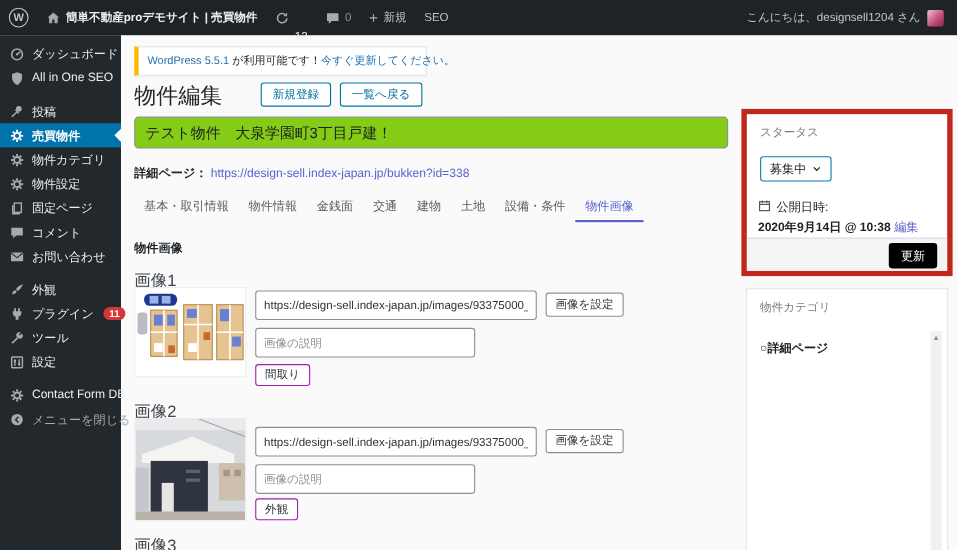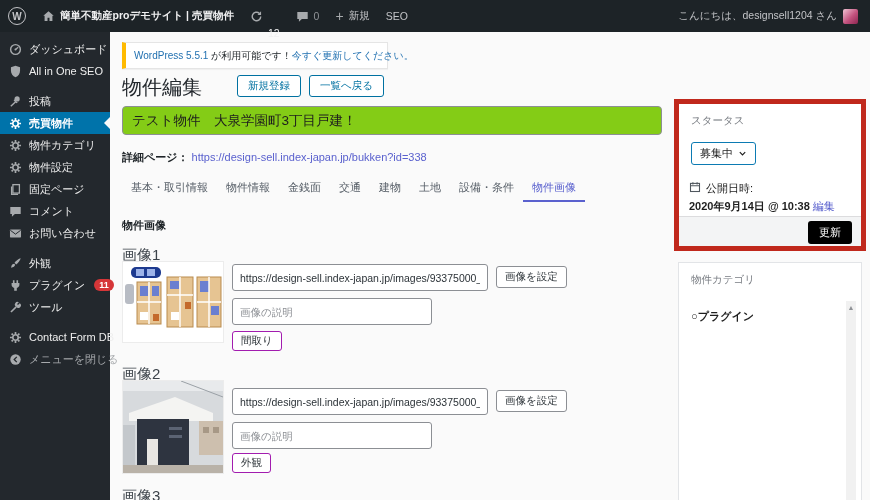--- a/index.html
+++ b/index.html
@@ -222,20 +222,31 @@
       </svg>
     <span>プラグイン</span>
     <span class="badge">11</span>
   </div>
   <div class="menu-item">
     <svg viewBox="0 0 20 20">
         <path d="M3 17l8-8" stroke="currentColor" stroke-width="2.4" fill="none"></path>
         <path d="M11 9a4 4 0 105.6-5.6l-2.8 2.8-1.4-1.4 2.8-2.8A4 4 0 0011 9z" fill="currentColor"></path>
       </svg>
     <span>ツール</span>
+  </div>
+  <div class="menu-item">
+    <svg viewBox="0 0 20 20">
+        <g fill="none" stroke="currentColor" stroke-width="2">
+          <rect x="2.5" y="2.5" width="15" height="15" rx="1"></rect>
+          <path d="M7 5.5v9M13 5.5v9"></path>
+        </g>
+        <circle cx="7" cy="8" r="1.8" fill="currentColor"></circle>
+        <circle cx="13" cy="12" r="1.8" fill="currentColor"></circle>
+      </svg>
+    <span>設定</span>
   </div>
   <div class="menu-sep"></div>
   <div class="menu-item">
     <svg viewBox="0 0 20 20">
         <g stroke="currentColor" stroke-width="2.6" fill="none">
           <circle cx="10" cy="10" r="4.2"></circle>
           <path d="M10 1.5v3M10 15.5v3M1.5 10h3M15.5 10h3M4 4l2.1 2.1M13.9 13.9L16 16M16 4l-2.1 2.1M6.1 13.9L4 16"></path>
         </g>
       </svg>
     <span>Contact Form DB</span>
@@ -366,20 +377,20 @@
       </div>
       <div class="panel-footer">
         <button class="btn-primary">更新</button>
       </div>
     </div>
   </div>
 
   <div class="category-panel">
     <div class="panel-title">物件カテゴリ</div>
     <div class="category-list">
-      <div class="category-item">○プラグイン</div>
+      <div class="category-item">○詳細ページ</div>
       <div class="cat-scrollbar">
         <span class="cat-scroll-arrow">▲</span>
       </div>
     </div>
   </div>
 
 </div>
 
 </body></html>

